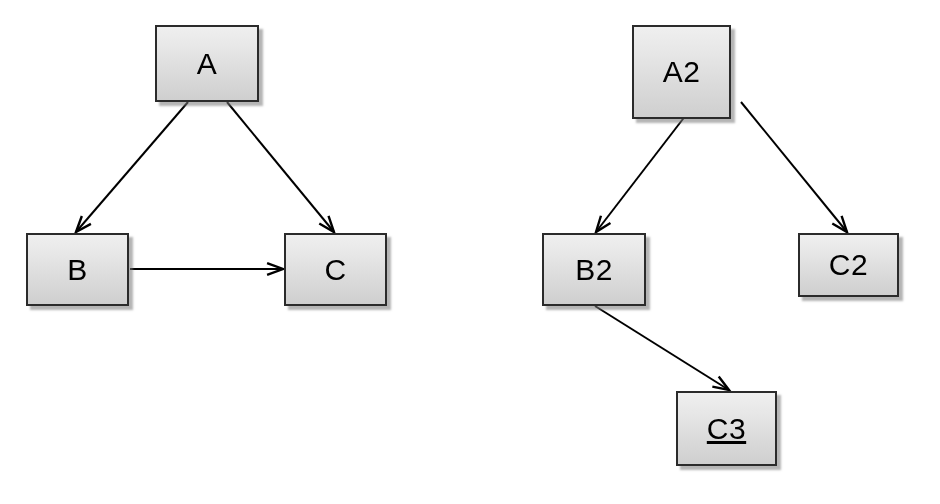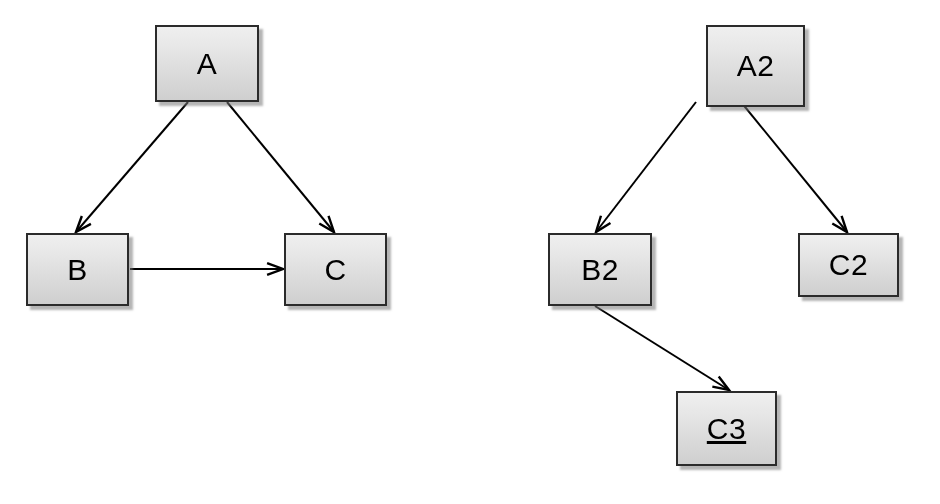--- a/index.html
+++ b/index.html
@@ -83,24 +83,24 @@
   <div id="node-layer">
       <div class="node" style="left: 155px; top: 25px; width: 104px; height: 77px;">
         <span class="node-label">A</span>
       </div>
       <div class="node" style="left: 26px; top: 233px; width: 103px; height: 73px;">
         <span class="node-label">B</span>
       </div>
       <div class="node" style="left: 284px; top: 233px; width: 103px; height: 73px;">
         <span class="node-label">C</span>
       </div>
-      <div class="node" style="left: 706px; top: 25px; width: 99px; height: 82px;">
+      <div class="node" style="left: 632px; top: 25px; width: 99px; height: 94px;">
         <span class="node-label">A2</span>
       </div>
-      <div class="node" style="left: 542px; top: 233px; width: 104px; height: 73px; margin-left: 6px;">
+      <div class="node" style="left: 542px; top: 233px; width: 104px; height: 73px;">
         <span class="node-label">B2</span>
       </div>
       <div class="node" style="left: 798px; top: 233px; width: 101px; height: 64px;">
         <span class="node-label">C2</span>
       </div>
       <div class="node" style="left: 676px; top: 391px; width: 101px; height: 75px; text-decoration: underline;">
         <span class="node-label">C3</span>
       </div>
     </div>
 

